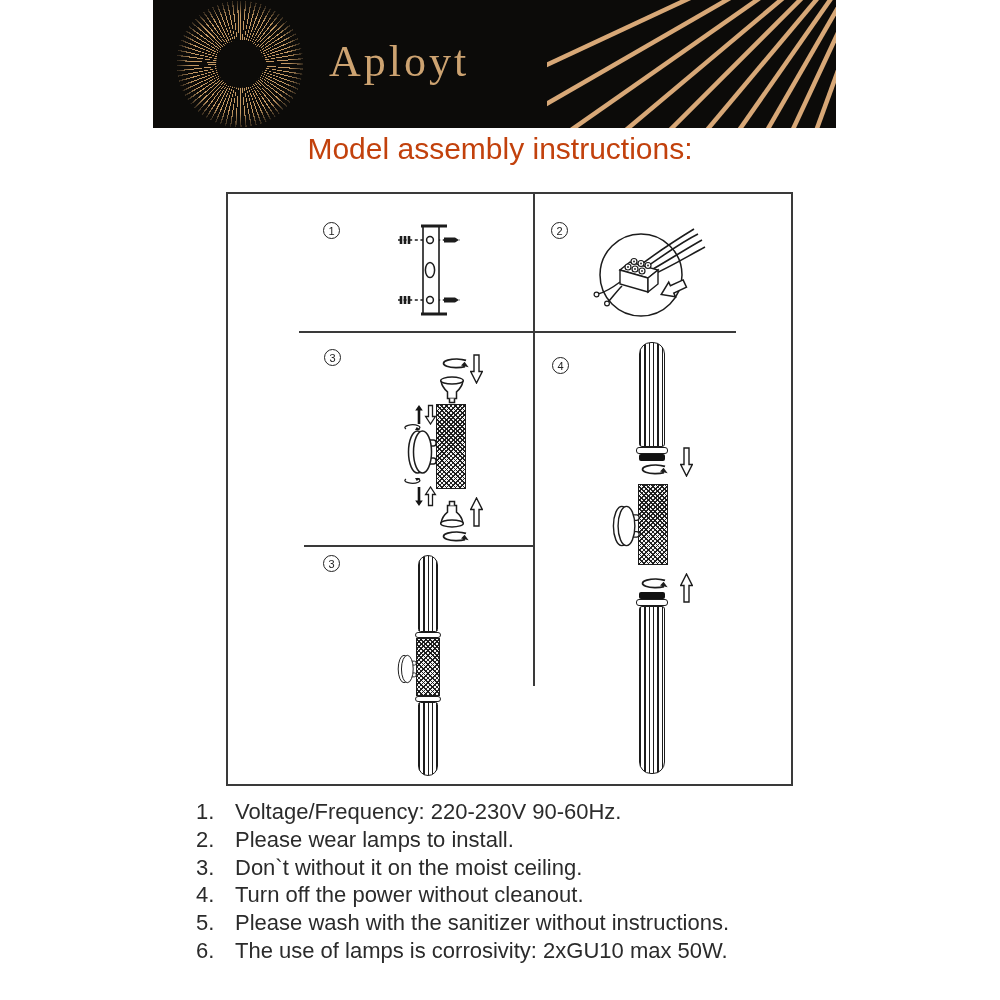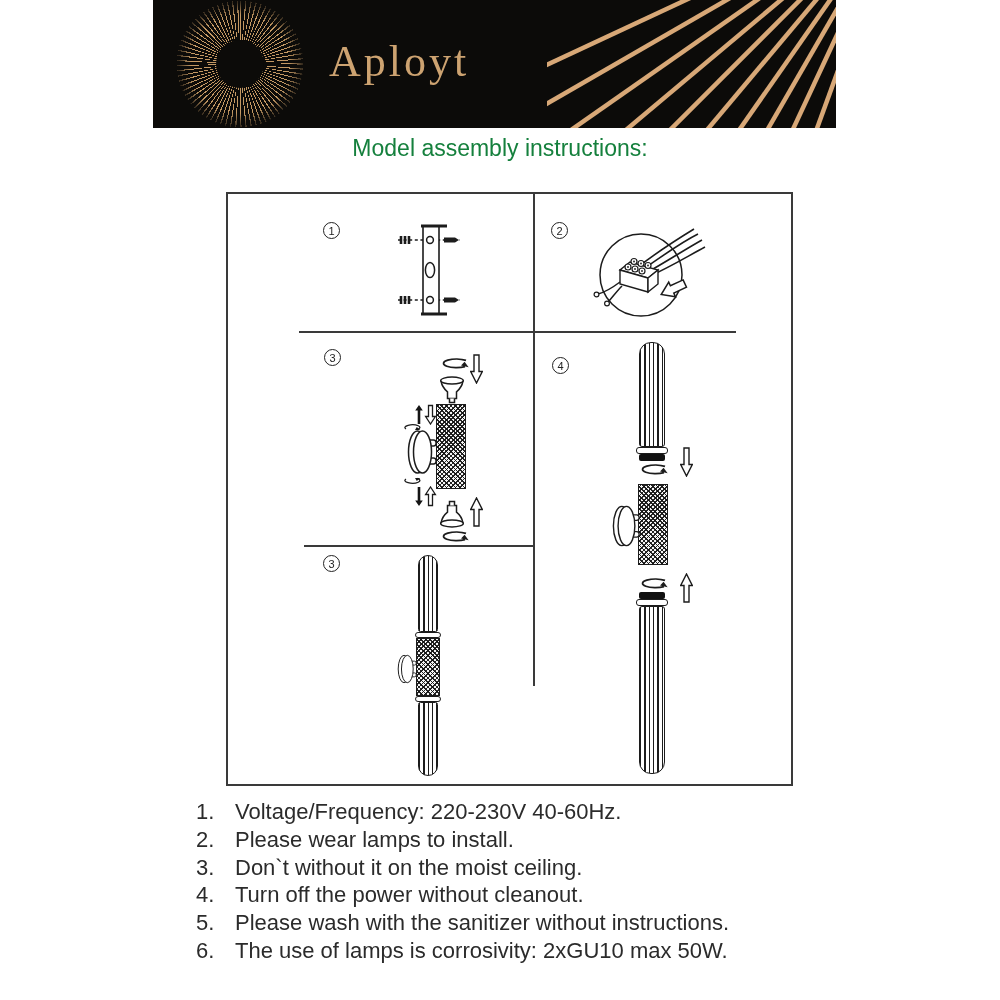--- a/index.html
+++ b/index.html
@@ -32,21 +32,21 @@
   .brand-name {
     position:absolute; left:176px; top:36px;
     font-family:"Liberation Serif", serif;
     font-size:44px; line-height:52px; letter-spacing:3px;
     color:#cda371; font-weight:400;
   }
   .corner-rays { position:absolute; right:0; top:0; }
 
   
   .title-block { position:absolute; left:0; top:135px; width:1000px; text-align:center; }
-  .title-line1 { font-size:23px; line-height:27px; color:#15803d; }
+  .title-line1 { font-size:30px; line-height:27px; color:#c2410c; }
   .title-line2 { font-size:22px; line-height:26px; color:#2b2b2b; }
 
   
   .diagram-box {
     position:absolute; left:226px; top:192px; width:563px; height:590px;
     border:2px solid #3a3a3a; background:#fff;
   }
   .divider { position:absolute; background:#3a3a3a; }
   .badge {
     position:absolute; width:17px; height:17px; border:1.5px solid #222;
@@ -252,21 +252,21 @@
       <ellipse cx="15.5" cy="23" rx="9" ry="21" fill="#fff" stroke="#1c1c1c" stroke-width="1.5"></ellipse>
     </svg>
     <div class="collar" style="left:187px;top:502px;width:26px;height:6px"></div>
     <div class="ribbed cap-bottom" style="left:190px;top:508px;width:20px;height:74px"></div>
 
   </div>
 
   <div class="inst-list">
     <div class="inst-row">
       <span class="inst-num">1.</span>
-      <span class="inst-text">Voltage/Frequency: 220-230V 40-60Hz.</span>
+      <span class="inst-text">Voltage/Frequency: 220-230V 90-60Hz.</span>
     </div>
     <div class="inst-row">
       <span class="inst-num">2.</span>
       <span class="inst-text">Please wear lamps to install.</span>
     </div>
     <div class="inst-row">
       <span class="inst-num">3.</span>
       <span class="inst-text">Don`t without it on the moist ceiling.</span>
     </div>
     <div class="inst-row">

